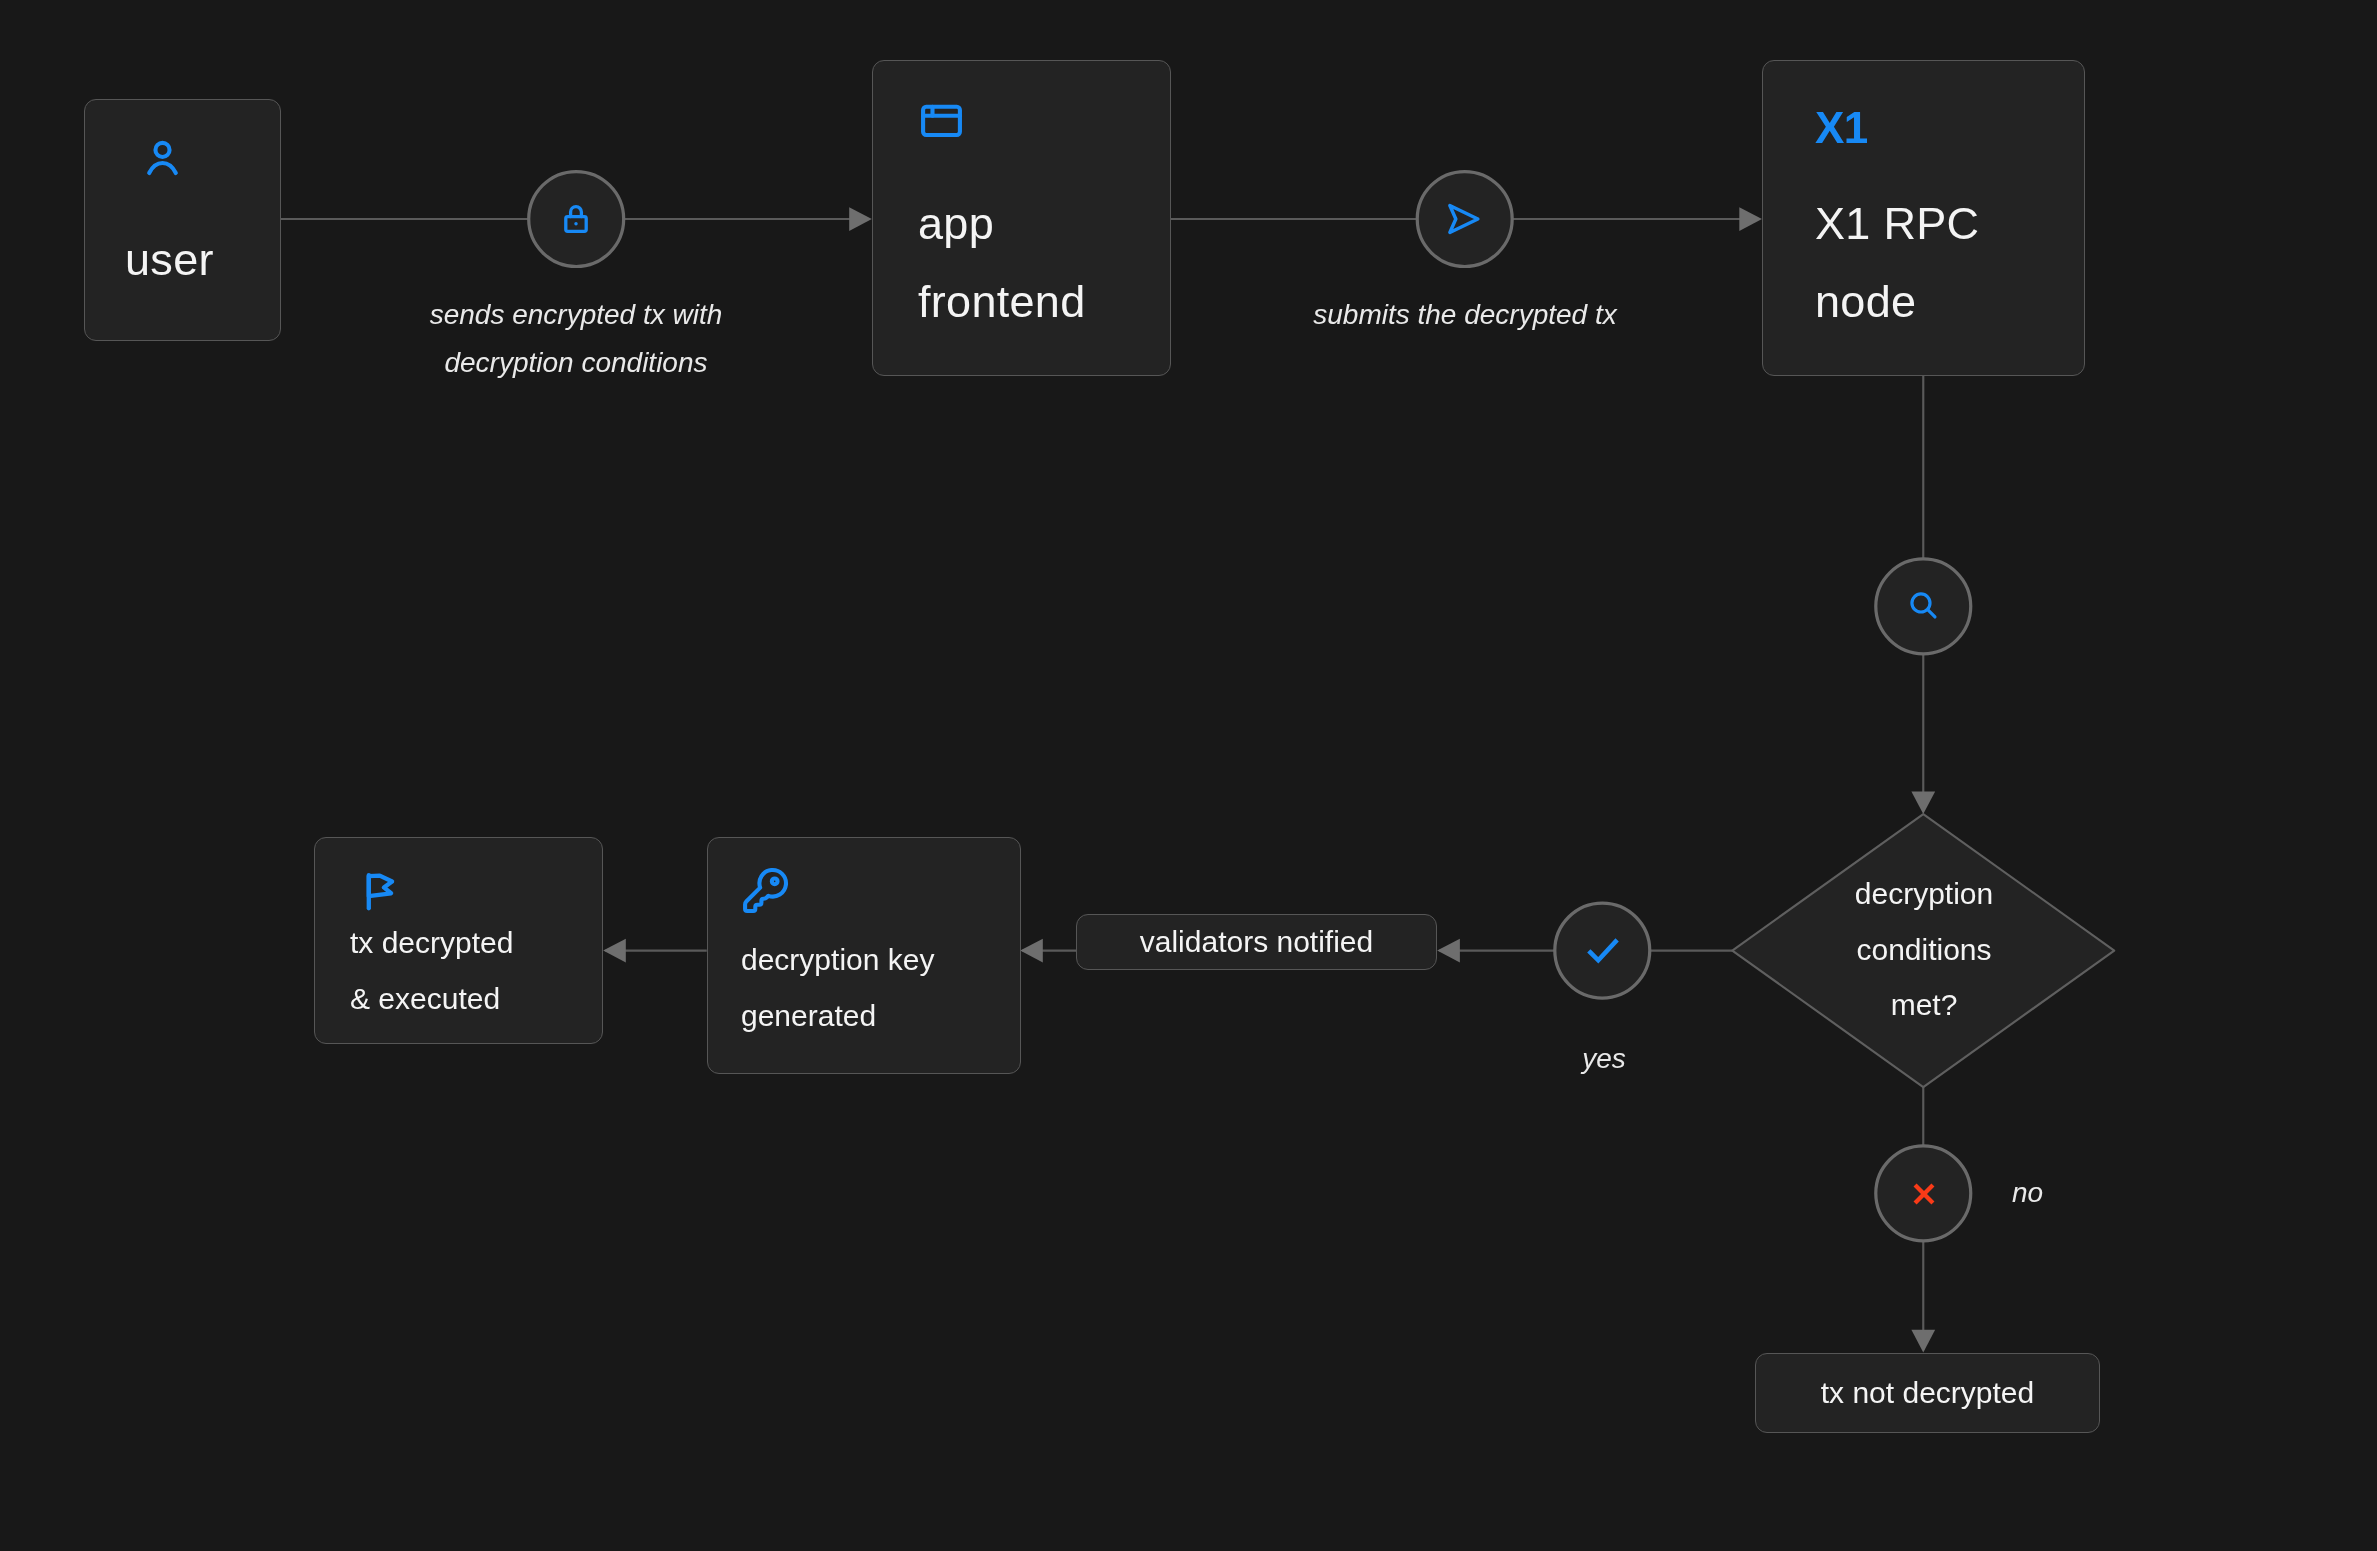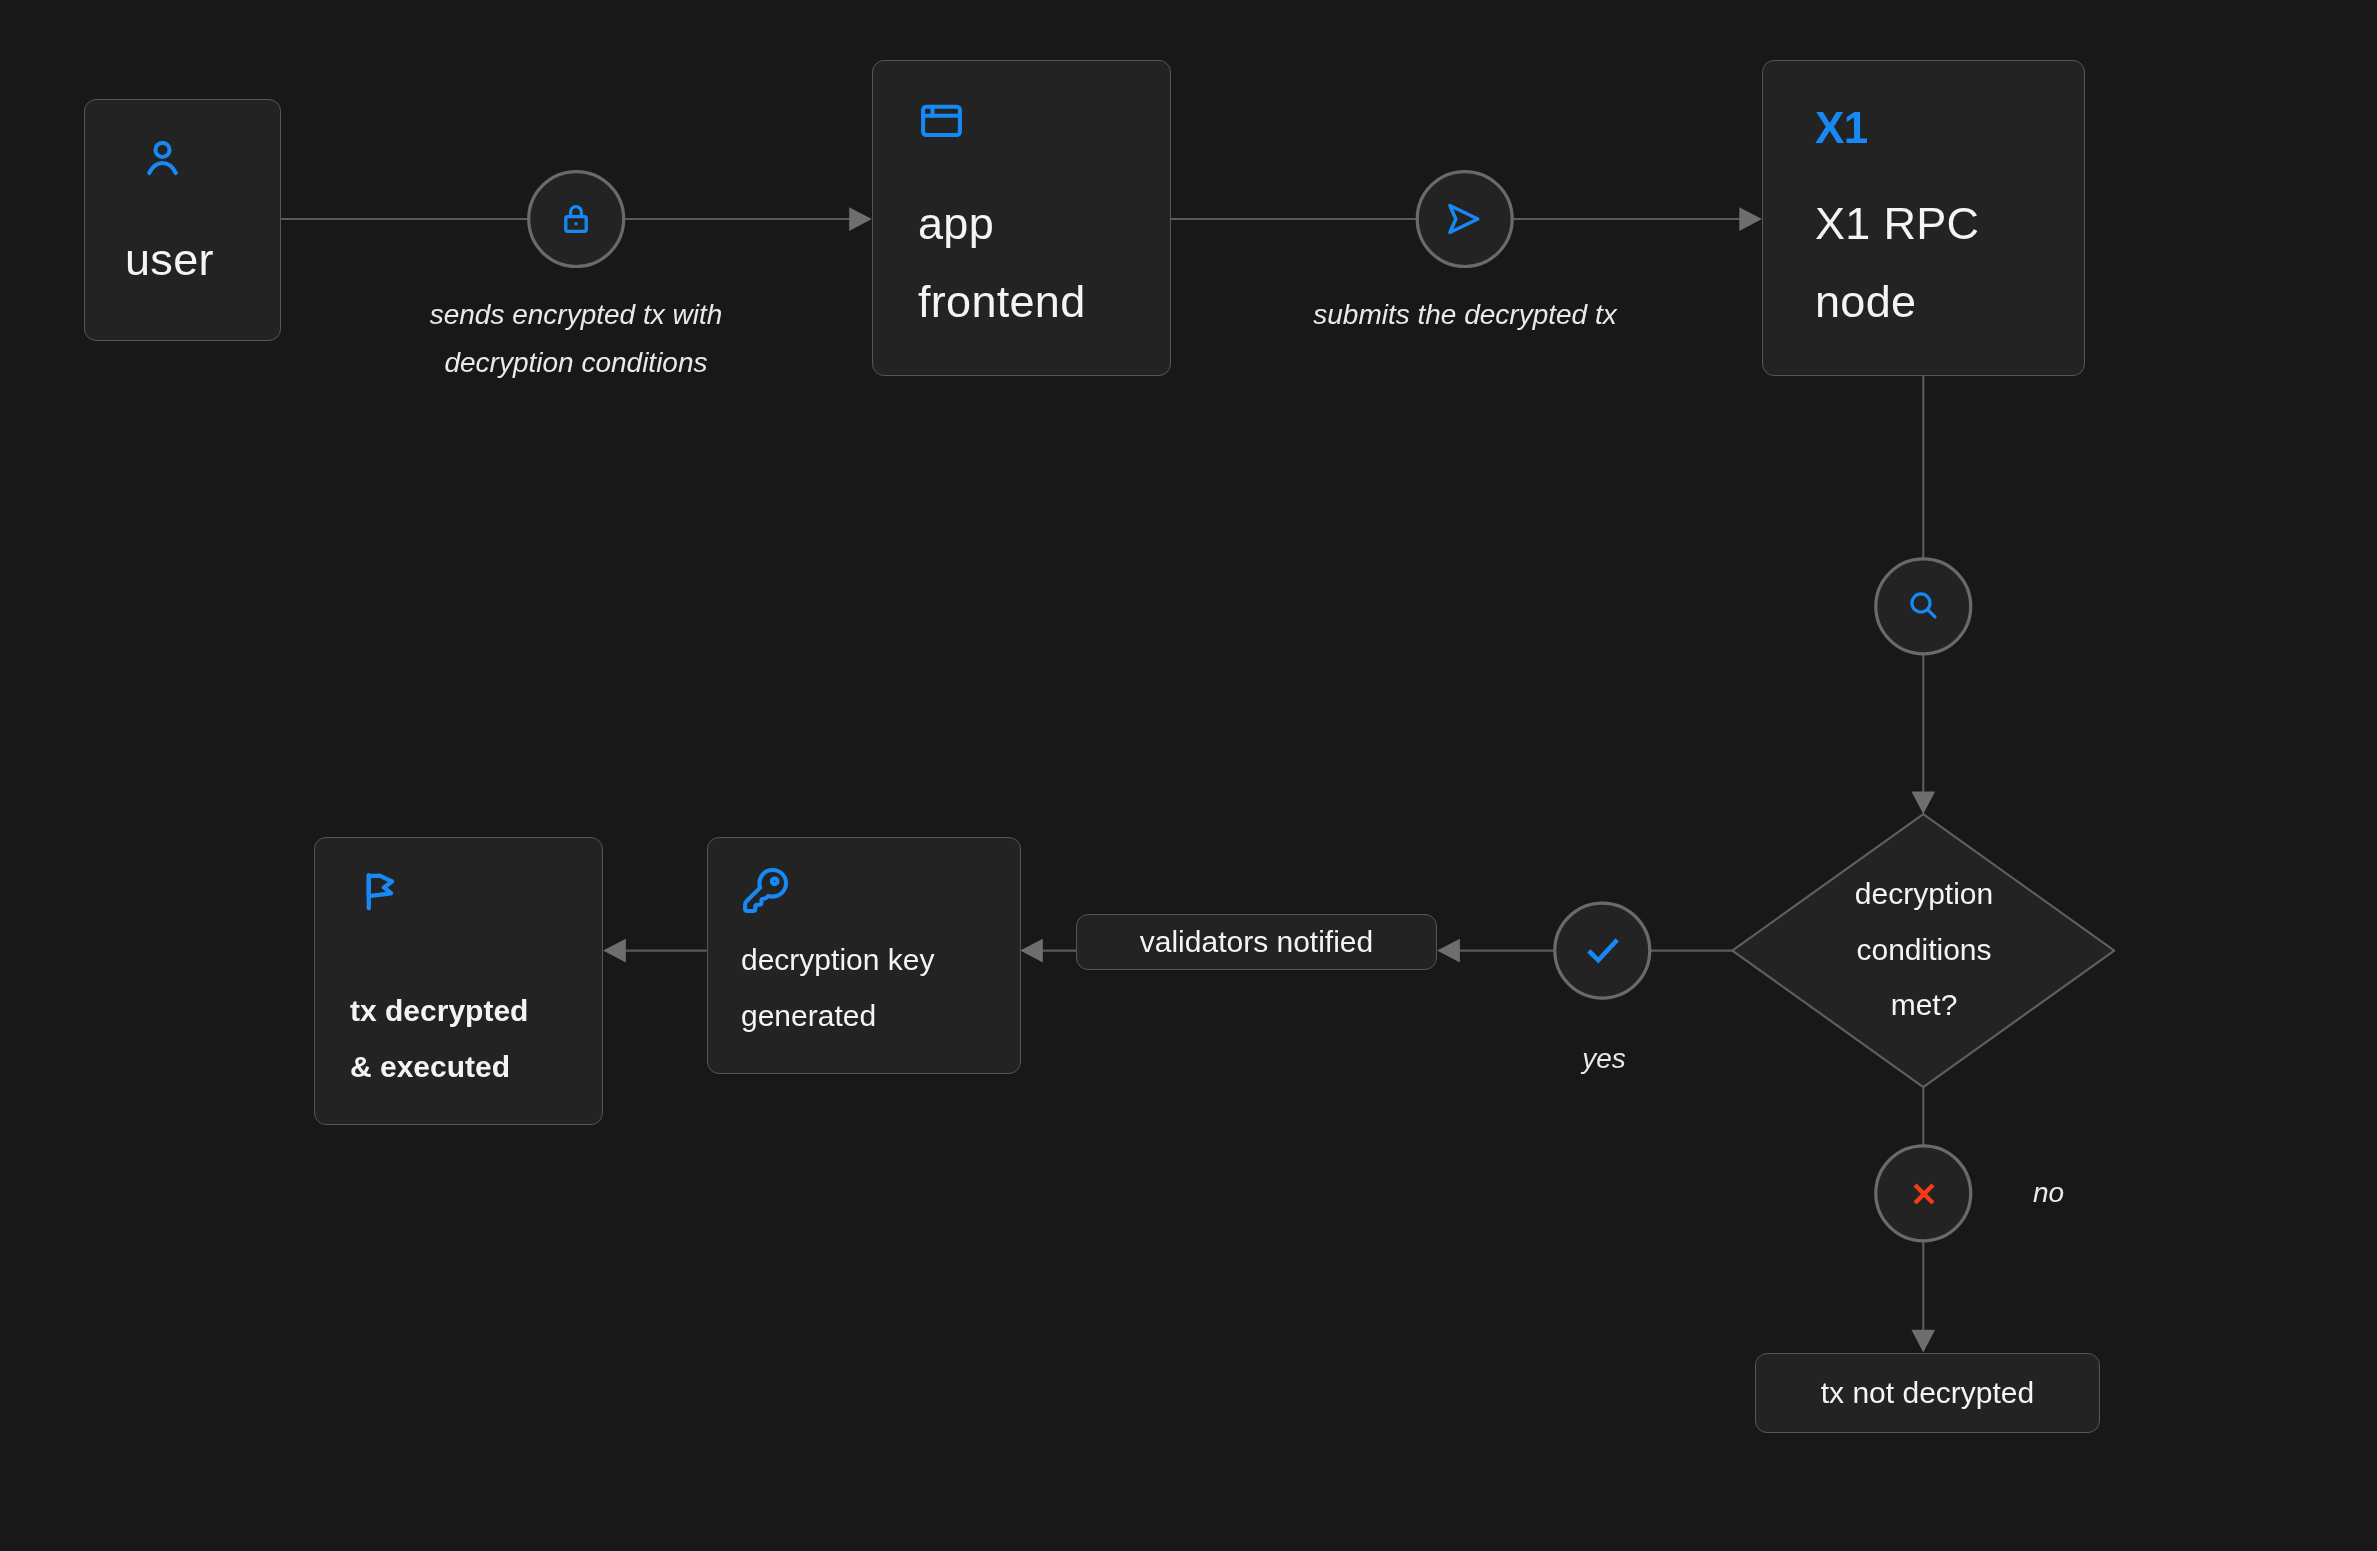--- a/index.html
+++ b/index.html
@@ -130,21 +130,21 @@
     <span class="nicon">
       <svg class="ic" width="49" height="49" viewBox="0 0 24 24" fill="none" stroke="currentColor" stroke-width="2" stroke-linecap="round" stroke-linejoin="round">
         <path d="M2.586 17.414A2 2 0 0 0 2 18.828V21a1 1 0 0 0 1 1h3a1 1 0 0 0 1-1v-1a1 1 0 0 1 1-1h1a1 1 0 0 0 1-1v-1a1 1 0 0 1 1-1h.172a2 2 0 0 0 1.414-.586l.814-.814a6.5 6.5 0 1 0-4-4z"></path>
         <circle cx="16.5" cy="7.5" r="1.4"></circle>
       </svg>
     </span>
     <span class="label-sm">decryption key
 generated</span>
   </div>
 
-  <div class="node" style="left:314px;top:837px;width:289px;height:288px;padding:30px 13px 30px 35px;font-weight:bold;">
+  <div class="node" style="left:314px;top:837px;width:289px;height:207px;padding:30px 13px 30px 35px;">
     <span class="nicon" style="margin-left:8.6px;">
       <svg class="ic" width="47" height="47" viewBox="0 0 24 24" fill="none" stroke="currentColor" stroke-width="2.2" stroke-linecap="round" stroke-linejoin="round">
         <path d="M5 4.1 L10.6 3.9 L16.9 6.9 L12.7 9.9 L16.4 12.9 L5 14.4 Z"></path>
         <line x1="5" y1="3.6" x2="5" y2="20.6"></line>
       </svg>
     </span>
     <span class="label-sm">tx decrypted
 &amp; executed</span>
   </div>
 
@@ -153,16 +153,16 @@
   </div>
 
   <div class="diamond-label">decryption
 conditions
 met?</div>
 
   <div class="note centered" style="left:576px;top:291px;">sends encrypted tx with
 decryption conditions</div>
   <div class="note centered" style="left:1465px;top:291px;">submits the decrypted tx</div>
   <div class="note centered" style="left:1604px;top:1035px;">yes</div>
-  <div class="note" style="left:2012px;top:1169px;margin-left:21px;">no</div>
+  <div class="note" style="left:2012px;top:1169px;">no</div>
 
 </div>
 
 
 </body></html>

